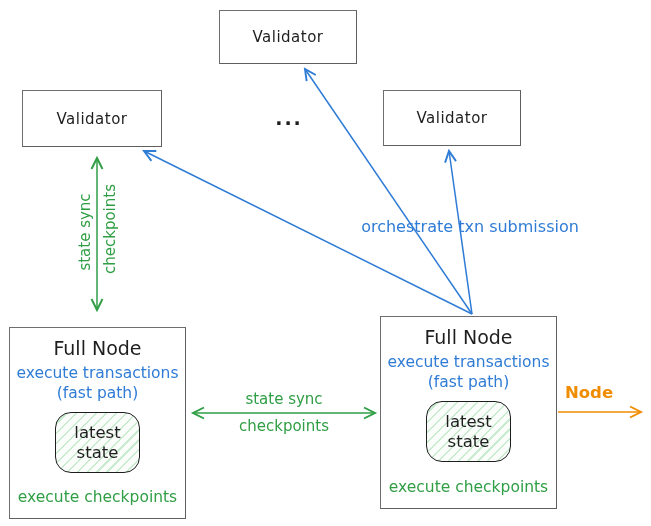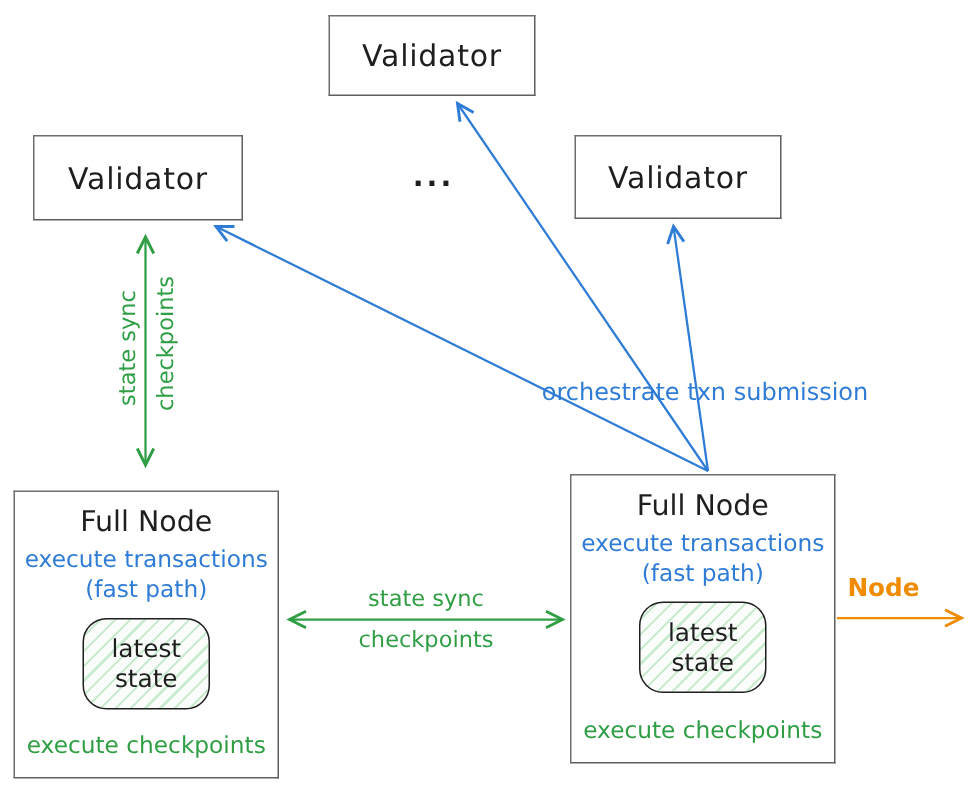--- a/index.html
+++ b/index.html
@@ -30,21 +30,21 @@
     box-sizing: border-box;
     border: 1.7px solid var(--c-border);
     background: #ffffff;
     border-bottom-color: #5f5f5f;
     border-right-color: #5f5f5f;
   }
   .validator {
     display: flex;
     align-items: center;
     justify-content: center;
-    font-size: 20px;
+    font-size: 15px;
     letter-spacing: 0.5px;
     color: var(--c-black);
   }
   .full-node {
     display: flex;
     flex-direction: column;
     align-items: center;
     padding: 9px 4px 12px 4px;
   }
   .fn-title {
@@ -167,20 +167,20 @@
     <div class="state-box">
       <div>latest</div>
       <div>state</div>
     </div>
     <div class="fn-green">execute checkpoints</div>
   </div>
 
   <div class="lbl rot lbl-green" style="left:85px; top:232px;">state sync</div>
   <div class="lbl rot lbl-green" style="left:110px; top:229px;">checkpoints</div>
 
-  <div class="lbl lbl-blue" style="left:470px; top:226px;margin-top:35px;">orchestrate txn submission</div>
+  <div class="lbl lbl-blue" style="left:470px; top:226px;">orchestrate txn submission</div>
 
   <div class="lbl lbl-green" style="left:284px; top:399px;">state sync</div>
   <div class="lbl lbl-green" style="left:284px; top:426px;">checkpoints</div>
 
   <div class="lbl lbl-orange" style="left:589px; top:392px;">Node</div>
 
 </div>
 
 </body></html>

